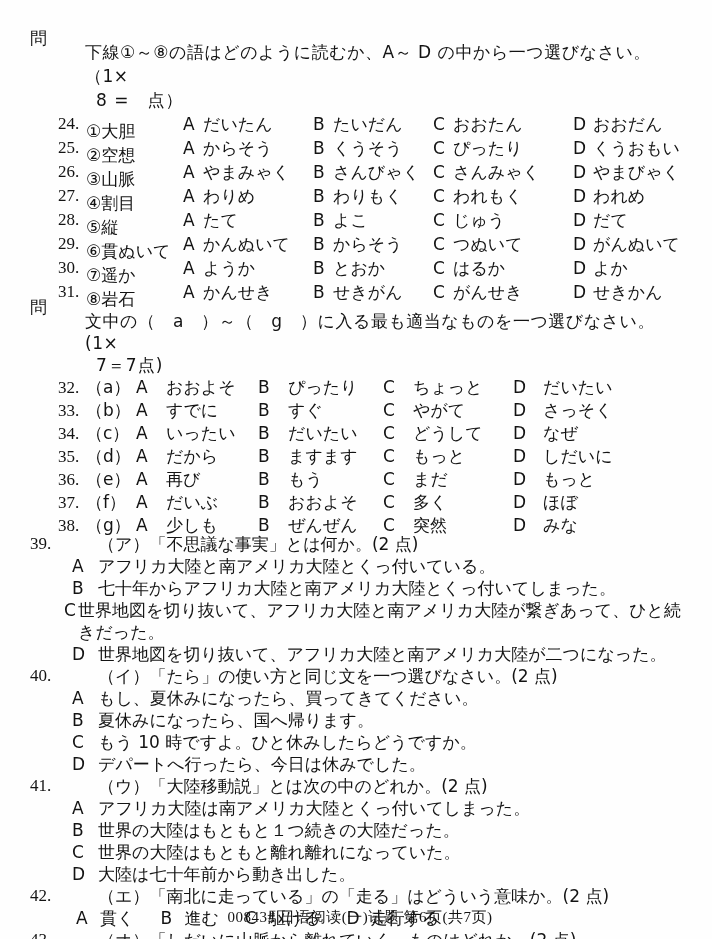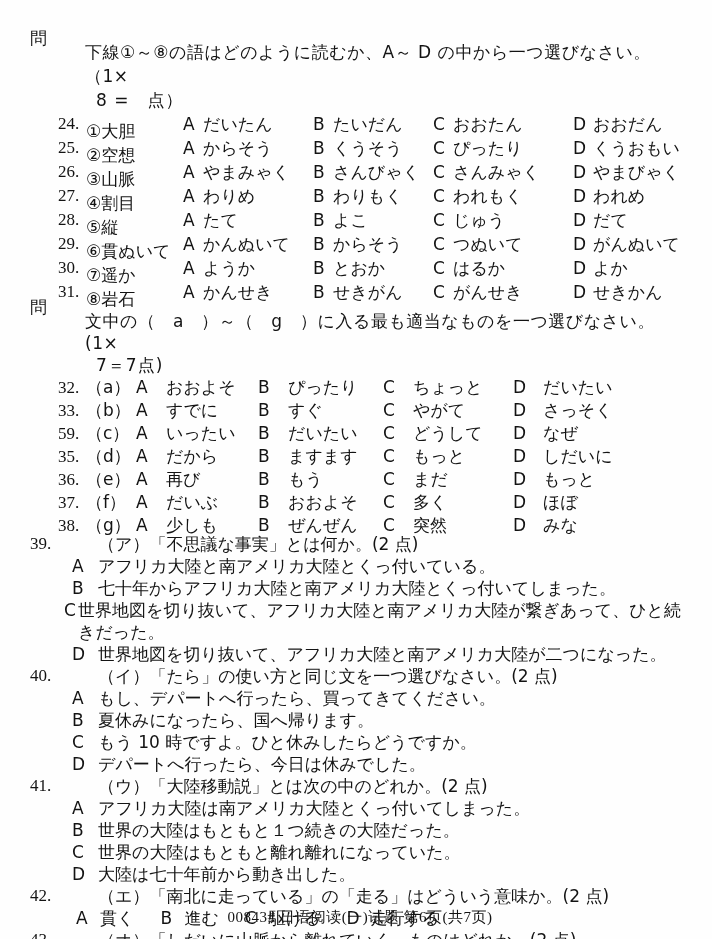--- a/index.html
+++ b/index.html
@@ -301,21 +301,21 @@
             <span class="lbl">C</span>
             <span class="txt">やがて</span>
           </span>
           <span class="opt od">
             <span class="lbl">D</span>
             <span class="txt">さっそく</span>
           </span>
         </div>
 
         <div class="mc-row">
-          <span class="num serif">59.</span>
+          <span class="num serif">34.</span>
           <span class="paren">（c）</span>
           <span class="opt oa">
             <span class="lbl">A</span>
             <span class="txt">いったい</span>
           </span>
           <span class="opt ob">
             <span class="lbl">B</span>
             <span class="txt">だいたい</span>
           </span>
           <span class="opt oc">
@@ -440,21 +440,21 @@
         </div>
     </div>
 
     <div class="rq">
       <div class="stem-row">
         <span class="rnum serif">40.</span>
         <span class="stem">（イ）「たら」の使い方と同じ文を一つ選びなさい。(2 点)</span>
       </div>
       <div class="opt-line">
           <span class="olbl">A</span>
-          <span class="otxt">もし、デパートへ行ったら、買ってきてください。</span>
+          <span class="otxt">もし、夏休みになったら、買ってきてください。</span>
         </div>
       <div class="opt-line">
           <span class="olbl">B</span>
           <span class="otxt">夏休みになったら、国へ帰ります。</span>
         </div>
       <div class="opt-line">
           <span class="olbl">C</span>
           <span class="otxt">もう 10 時ですよ。ひと休みしたらどうですか。</span>
         </div>
       <div class="opt-line">

